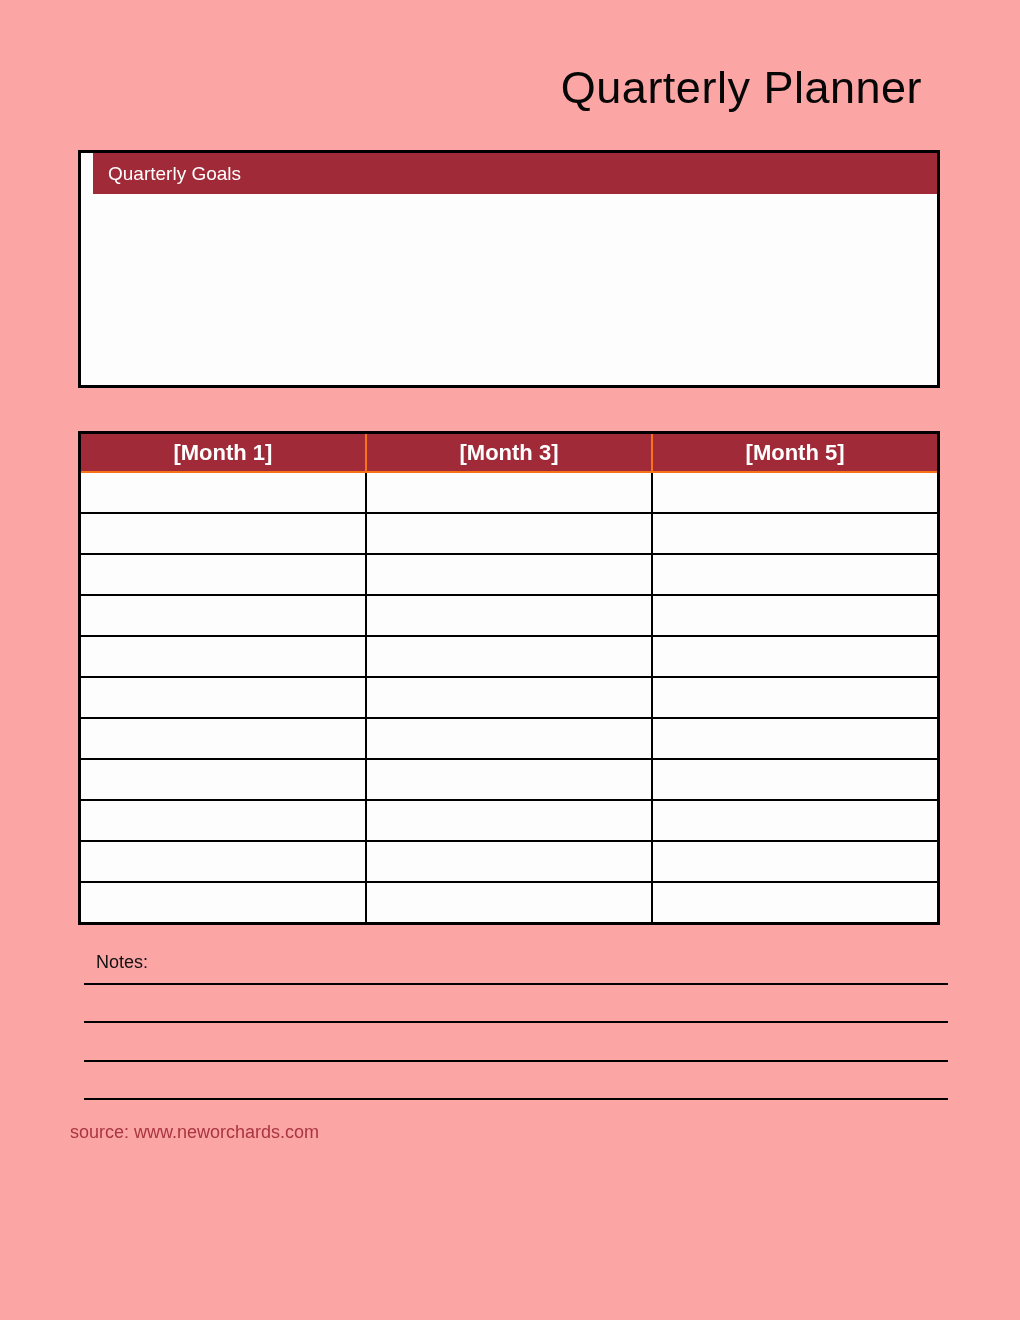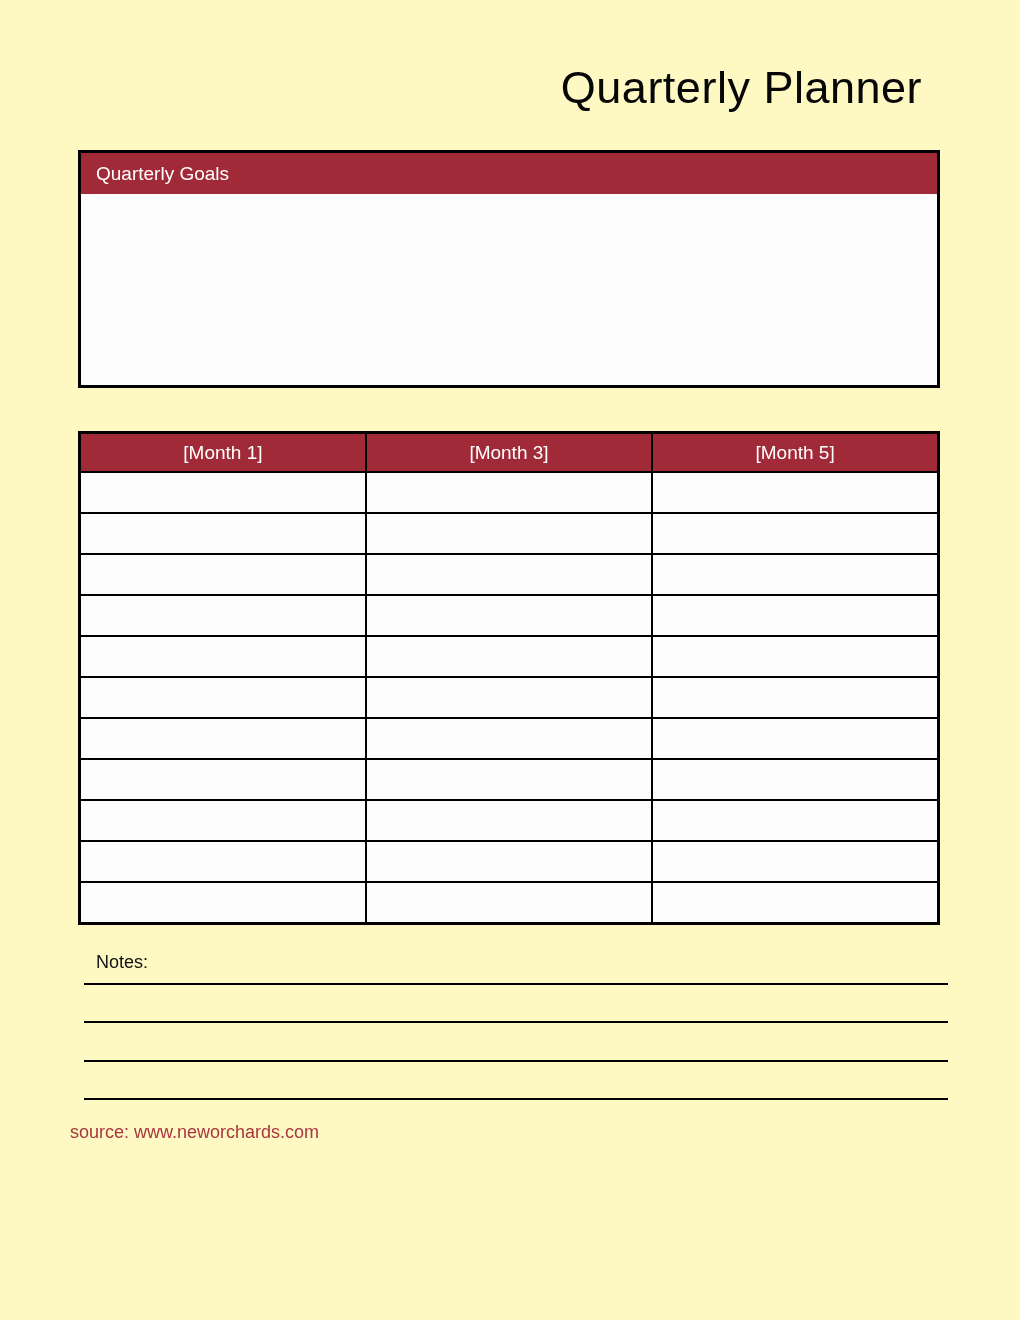--- a/index.html
+++ b/index.html
@@ -5,21 +5,21 @@
   html, body { margin: 0; padding: 0; }
   body {
     width: 1020px; height: 1320px;
     background: #ffffff;
     font-family: "Liberation Sans", sans-serif;
     color: #0a0a0a;
   }
   .page {
     position: relative;
     width: 1020px; height: 1320px;
-    background: #fef9c3;
+    background: #fca5a5;
     overflow: hidden;
   }
 
   
   .page-title {
     position: absolute;
     top: 62px; right: 98px;
     font-size: 45px;
     font-weight: 400;
     color: #070707;
@@ -28,20 +28,21 @@
   }
 
   
   .goals-box {
     position: absolute;
     left: 78px; top: 150px;
     width: 862px; height: 238px;
     box-sizing: border-box;
     border: 3px solid #000000;
     background: #fdfdfd;
+    padding-left: 12px;
   }
   .goals-header {
     height: 41px;
     background: #A12A38;
     color: #ffffff;
     font-size: 19px;
     display: flex;
     align-items: center;
     padding-left: 15px;
     box-sizing: border-box;
@@ -58,25 +59,25 @@
     width: 862px;
     border-collapse: collapse;
     table-layout: fixed;
     background: #fdfdfd;
     border: 3px solid #000000;
   }
   table.months-table th {
     height: 35px;
     background: #A12A38;
     color: #ffffff;
-    font-size: 19px;
-    font-weight: 400;
+    font-size: 22px;
+    font-weight: 700;
     text-align: center;
     vertical-align: middle;
-    border: 2px solid #000000;
+    border: 2px solid #f97316;
   }
   table.months-table td {
     height: 37px;
     border: 2px solid #000000;
     background: #fdfdfd;
   }
 
   
   .notes-section {
     position: absolute;

